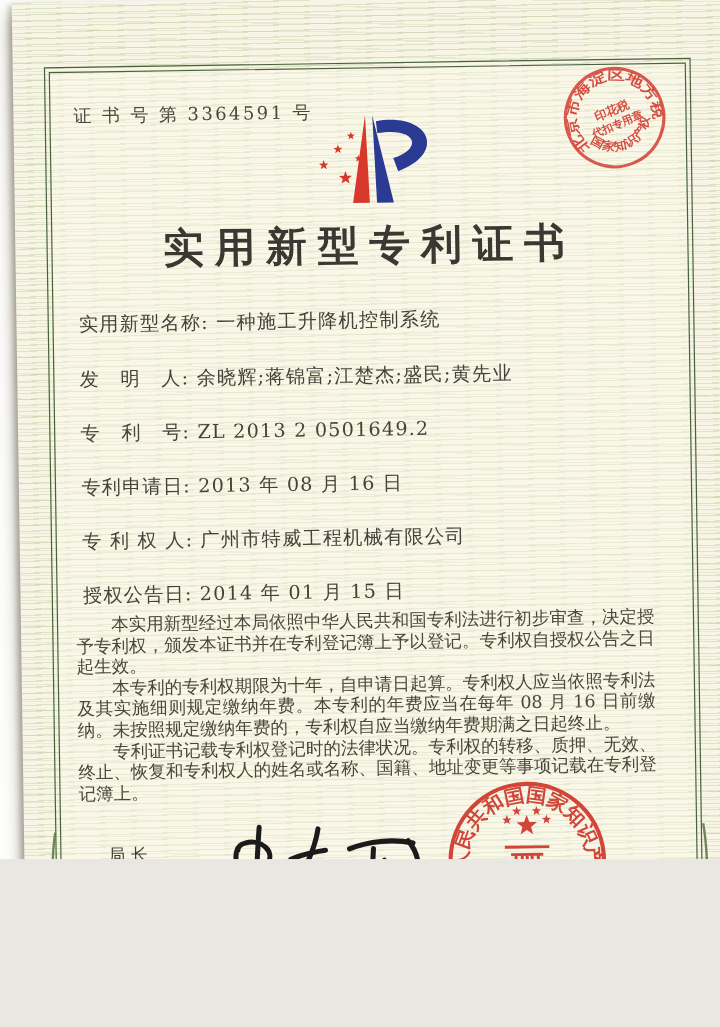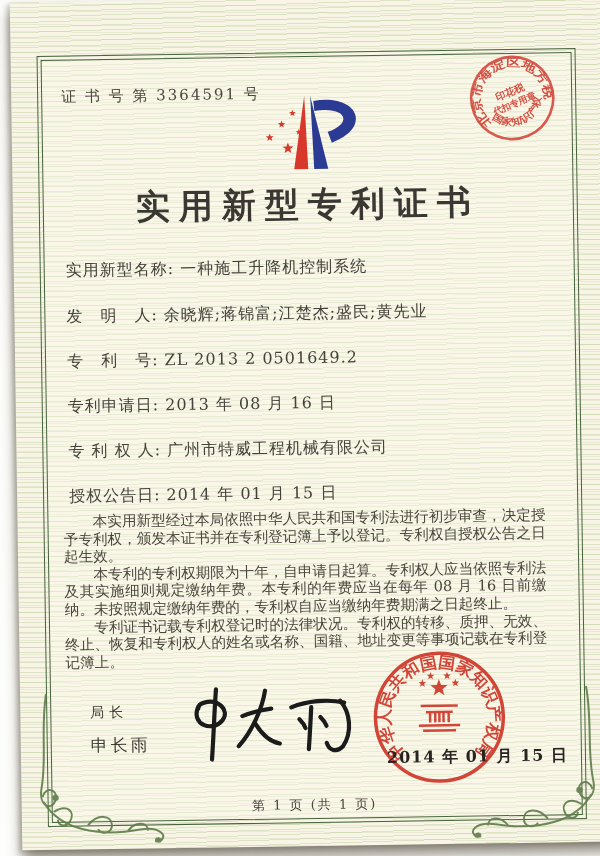--- a/index.html
+++ b/index.html
@@ -1,17 +1,17 @@
 <!DOCTYPE html>
 <html><head>
 <meta charset="utf-8">
 <style>
   html,body{margin:0;padding:0;}
   body{background:#e9e7e2;font-family:"DejaVu Serif","Liberation Serif",serif;}
-  .screen{position:relative;width:600px;height:856px;background:#fdfdfb;overflow:hidden;}
+  .screen{position:relative;width:600px;height:716px;background:#fdfdfb;overflow:hidden;}
   .paper{
     position:absolute;left:16px;top:-2px;width:592px;height:848px;
     transform:rotate(-0.85deg);transform-origin:50% 50%;
     background-color:#f8f5e6;
     background-image:
       repeating-linear-gradient(179deg, rgba(158,188,118,.30) 0 1px, rgba(0,0,0,0) 1px 5px),
       repeating-linear-gradient(181.3deg, rgba(158,188,118,.18) 0 1px, rgba(0,0,0,0) 1px 7px);
     box-shadow:-3px 2px 4px rgba(80,70,50,.25), 0 10px 14px rgba(55,45,30,.55);
   }
   .frame-outer{position:absolute;top:54px;left:26px;right:27px;bottom:23px;border:1.5px solid #47633c;}

